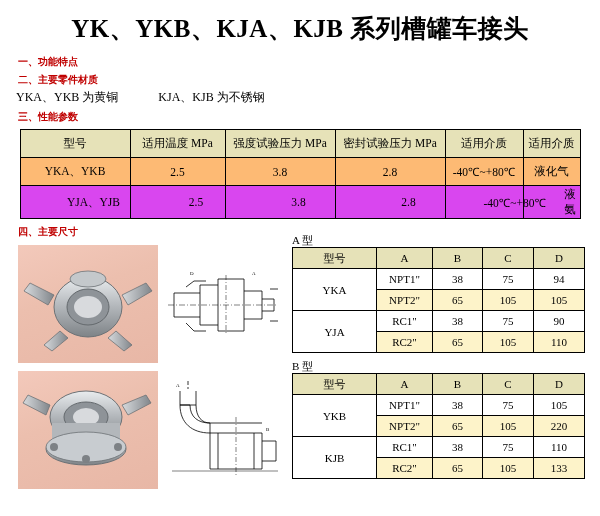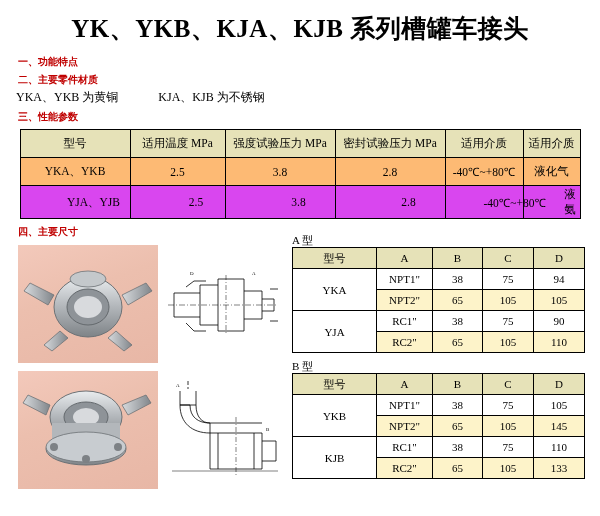--- a/index.html
+++ b/index.html
@@ -356,21 +356,21 @@
             <td class="model" rowspan="2">YKB</td>
             <td>NPT1"</td>
             <td>38</td>
             <td>75</td>
             <td>105</td>
           </tr>
           <tr class="alt">
             <td>NPT2"</td>
             <td>65</td>
             <td>105</td>
-            <td>145</td>
+            <td>220</td>
           </tr>
           <tr class="alt2">
             <td class="model" rowspan="2">KJB</td>
             <td>RC1"</td>
             <td>38</td>
             <td>75</td>
             <td>110</td>
           </tr>
           <tr class="alt">
             <td>RC2"</td>

